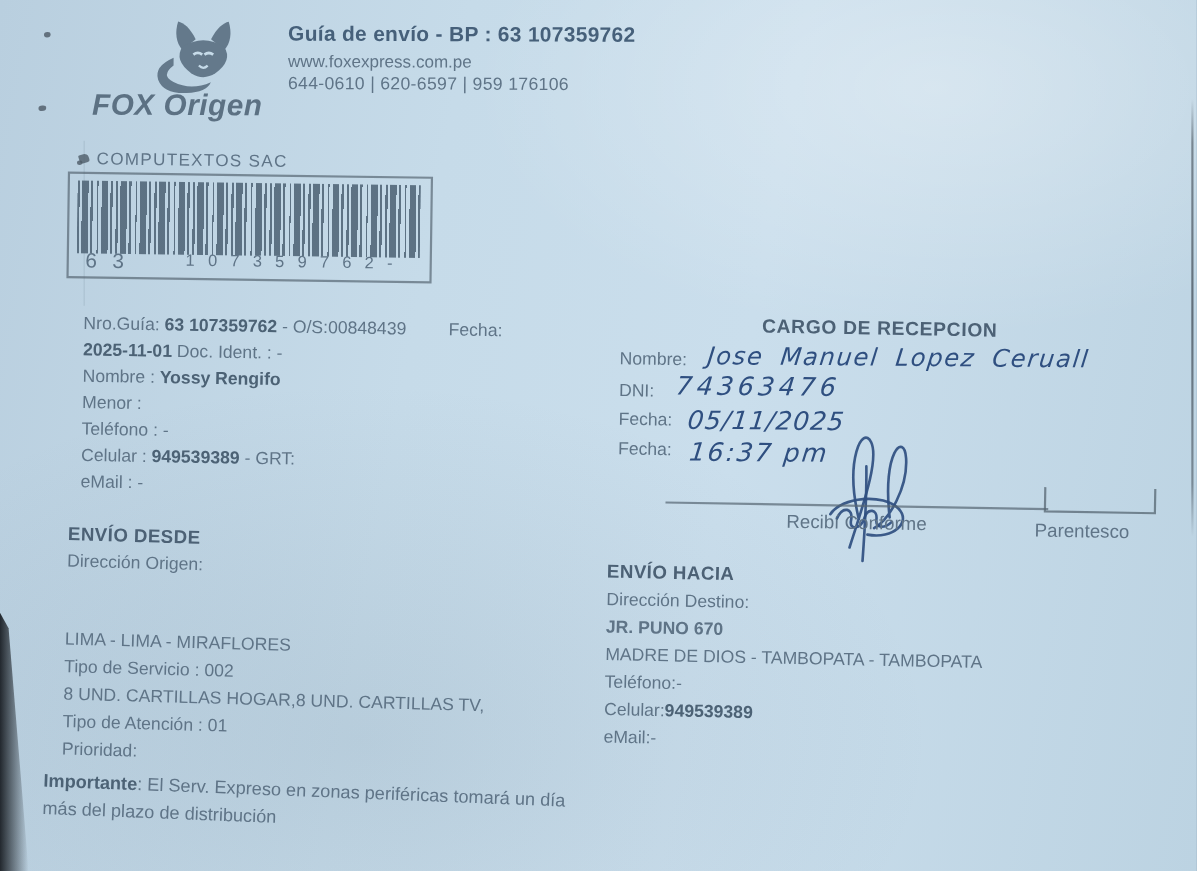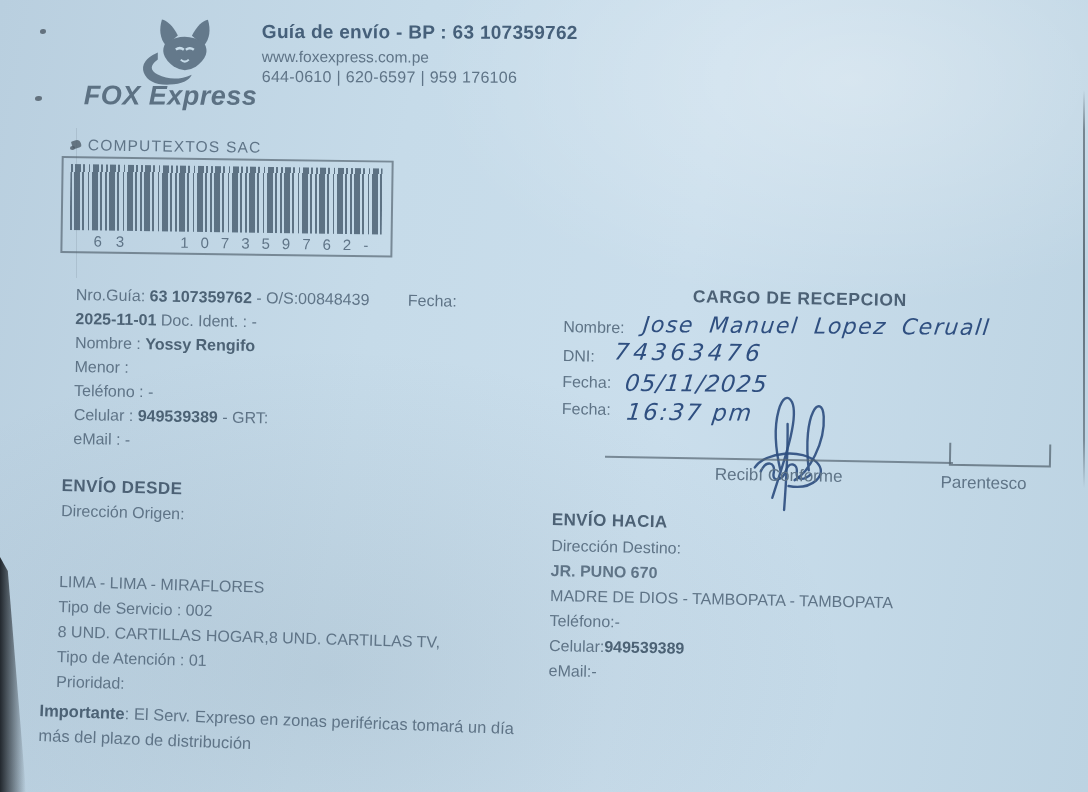--- a/index.html
+++ b/index.html
@@ -49,21 +49,21 @@
   .bars{position:absolute;left:7px;top:6px;width:312px;height:66px;
     background-image:repeating-linear-gradient(90deg,
       var(--bar) 0 2px, transparent 2px 4px,
       var(--bar) 4px 10px, transparent 10px 12px,
       var(--bar) 12px 14px, transparent 14px 18px,
       var(--bar) 18px 19px, transparent 19px 22px,
       var(--bar) 22px 28px, transparent 28px 30px,
       var(--bar) 30px 32px, transparent 32px 35px);
     opacity:.92;}
   .digits-row{position:absolute;left:7px;bottom:2px;width:315px;display:flex;color:var(--ink);}
-  .digits-prefix{font-size:15px;letter-spacing:14px;margin-left:24px;}
+  .digits-prefix{font-size:19px;letter-spacing:14px;margin-left:8px;}
   .digits-main{font-size:15px;letter-spacing:12px;margin-left:42px;}
 
   
   .gline{font-size:16px;color:var(--ink);height:24px;white-space:nowrap;}
   .b{font-weight:bold;color:var(--ink-bold);}
   .fecha-gap{margin-left:34px;}
 
   
   .cargo{width:490px;}
   .cargo-title{font-size:17.5px;font-weight:bold;color:#4c6175;letter-spacing:.6px;
@@ -113,21 +113,21 @@
     <section class="sec" style="left:0;top:0;width:1088px;height:120px;transform:rotate(.2deg);transform-origin:left top;">
       <svg class="logo-svg" viewBox="0 0 106 70">
         <path class="logofill" d="M30,3 C27,13 28,22 34,29 L46,19 C41,9 35,4 30,3 Z"></path>
         <path class="logofill" d="M76,3 C79,13 78,22 72,29 L60,19 C65,9 71,4 76,3 Z"></path>
         <path class="logofill" d="M34,26 Q53,14 72,26 Q80,38 64,50 Q53,57 42,50 Q26,38 34,26 Z"></path>
         <path d="M44,33 q4,-3 8,0" stroke="#c6dbe9" stroke-width="2.5" fill="none"></path>
         <path d="M54,33 q4,-3 8,0" stroke="#c6dbe9" stroke-width="2.5" fill="none"></path>
         <path d="M49,43 q4,4 8,0" stroke="#c6dbe9" stroke-width="2" fill="none"></path>
         <path class="logofill" d="M26,36 Q8,44 12,56 Q17,69 38,68 Q56,67 60,58 Q42,66 26,58 Q14,52 26,43 Z"></path>
       </svg>
-      <div class="brand">FOX Express</div>
+      <div class="brand">FOX Origen</div>
       <div class="head-title">Guía de envío - BP : 63   107359762</div>
       <div class="head-web">www.foxexpress.com.pe</div>
       <div class="head-phones">644-0610 | 620-6597 | 959 176106</div>
     </section>
 
     <section class="sec" style="left:62px;top:136px;width:400px;height:125px;transform:rotate(.8deg);transform-origin:left top;">
       <div class="artifact-mark"></div>
       <div class="company">COMPUTEXTOS SAC</div>
       <div class="barcode-box">
         <div class="bars"></div>

